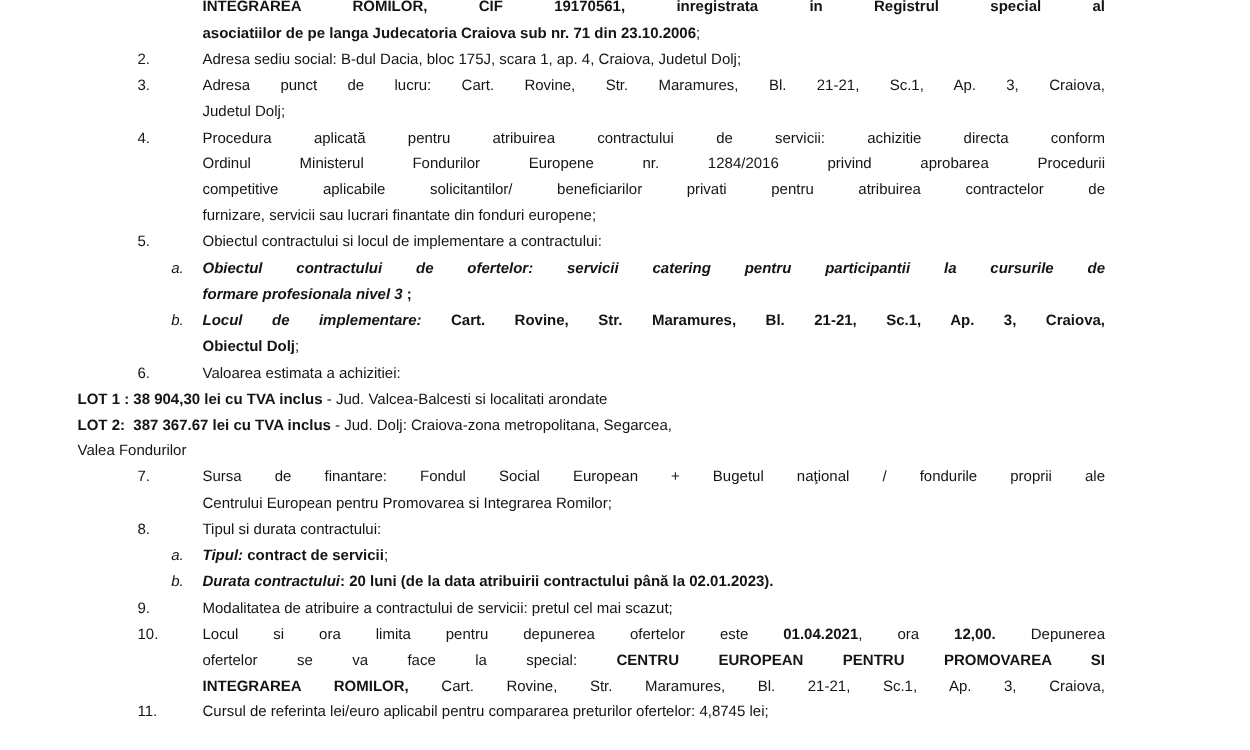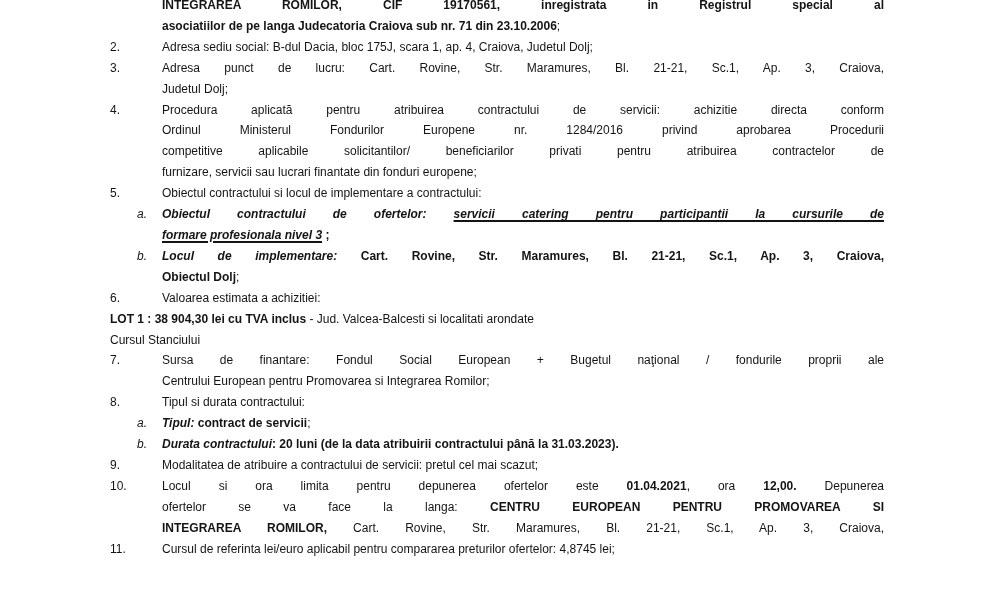--- a/index.html
+++ b/index.html
@@ -15,21 +15,21 @@
   }
   .doc {
     position: absolute;
     top: -5px;
     left: 0;
     width: 1000px;
   }
   .item { position: relative; }
   .item.main  { margin-left: 162px; width: 722px; }
   .item.sub   { margin-left: 162px; width: 722px; }
-  .item.flush { margin-left: 110px; width: 774px; }
+  .item.flush { margin-left: 62px; width: 774px; }
   .marker {
     position: absolute;
     top: 0;
     line-height: 20.9px;
     white-space: nowrap;
   }
   .item.main > .marker { left: -52px; }
   .item.sub  > .marker { left: -25px; font-style: italic; }
   .line {
     line-height: 20.9px;
@@ -38,21 +38,20 @@
   .line.j {
     text-align: justify;
     text-align-last: justify;
     -moz-text-align-last: justify;
   }
   .seg-r   { font-weight: normal; }
   .seg-b   { font-weight: bold; }
   .seg-bi  { font-weight: bold; font-style: italic; }
   .seg-biu {
     font-weight: bold; font-style: italic;
-    text-decoration: underline;
     text-decoration-thickness: 2px;
     text-underline-offset: 2px;
   }
 </style>
 </head>
 <body>
 
 <div class="page" style="background: rgb(255, 255, 255); color: rgb(20, 20, 20);">
   <div class="doc">
       <div class="item main">
@@ -90,47 +89,48 @@
         <div class="line"><span class="seg-b">Obiectul Dolj</span><span class="seg-r">;</span></div>
       </div>
       <div class="item main">
         <span class="marker">6.</span>
         <div class="line"><span class="seg-r">Valoarea estimata a achizitiei:</span></div>
       </div>
       <div class="item flush">
         <div class="line"><span class="seg-b">LOT 1 : 38 904,30 lei cu TVA inclus</span><span class="seg-r"> - Jud. Valcea-Balcesti si localitati arondate</span></div>
       </div>
       <div class="item flush">
-        <div class="line"><span class="seg-r">Cursul Stanciului</span></div>
+        <div class="line"><span class="seg-b">LOT 2:&nbsp; 387 367.67 lei cu TVA inclus</span><span class="seg-r"> - Jud. Dolj: Craiova-zona metropolitana, Segarcea,</span></div>
+        <div class="line"><span class="seg-r">Valea Fondurilor</span></div>
       </div>
       <div class="item main">
         <span class="marker">7.</span>
         <div class="line j"><span class="seg-r">Sursa de finantare: Fondul Social European + Bugetul naţional / fondurile proprii ale</span></div>
         <div class="line"><span class="seg-r">Centrului European pentru Promovarea si Integrarea Romilor;</span></div>
       </div>
       <div class="item main">
         <span class="marker">8.</span>
         <div class="line"><span class="seg-r">Tipul si durata contractului:</span></div>
       </div>
       <div class="item sub">
         <span class="marker">a.</span>
         <div class="line"><span class="seg-bi">Tipul: </span><span class="seg-b">contract de servicii</span><span class="seg-r">;</span></div>
       </div>
       <div class="item sub">
         <span class="marker">b.</span>
-        <div class="line"><span class="seg-bi">Durata contractului</span><span class="seg-b">: 20 luni (de la data atribuirii contractului până la 31.03.2023).</span></div>
+        <div class="line"><span class="seg-bi">Durata contractului</span><span class="seg-b">: 20 luni (de la data atribuirii contractului până la 02.01.2023).</span></div>
       </div>
       <div class="item main">
         <span class="marker">9.</span>
         <div class="line"><span class="seg-r">Modalitatea de atribuire a contractului de servicii: pretul cel mai scazut;</span></div>
       </div>
       <div class="item main">
         <span class="marker">10.</span>
         <div class="line j"><span class="seg-r">Locul si ora limita pentru depunerea ofertelor este </span><span class="seg-b">01.04.2021</span><span class="seg-r">, ora </span><span class="seg-b">12,00.</span><span class="seg-r"> Depunerea</span></div>
-        <div class="line j"><span class="seg-r">ofertelor se va face la langa: </span><span class="seg-b">CENTRU EUROPEAN PENTRU PROMOVAREA SI</span></div>
+        <div class="line j"><span class="seg-r">ofertelor se va face la special: </span><span class="seg-b">CENTRU EUROPEAN PENTRU PROMOVAREA SI</span></div>
         <div class="line j"><span class="seg-b">INTEGRAREA ROMILOR, </span><span class="seg-r">Cart. Rovine, Str. Maramures, Bl. 21-21, Sc.1, Ap. 3, Craiova,</span></div>
       </div>
       <div class="item main">
         <span class="marker">11.</span>
         <div class="line"><span class="seg-r">Cursul de referinta lei/euro aplicabil pentru compararea preturilor ofertelor: 4,8745 lei;</span></div>
       </div>
     </div>
 </div>
 
 </body></html>

